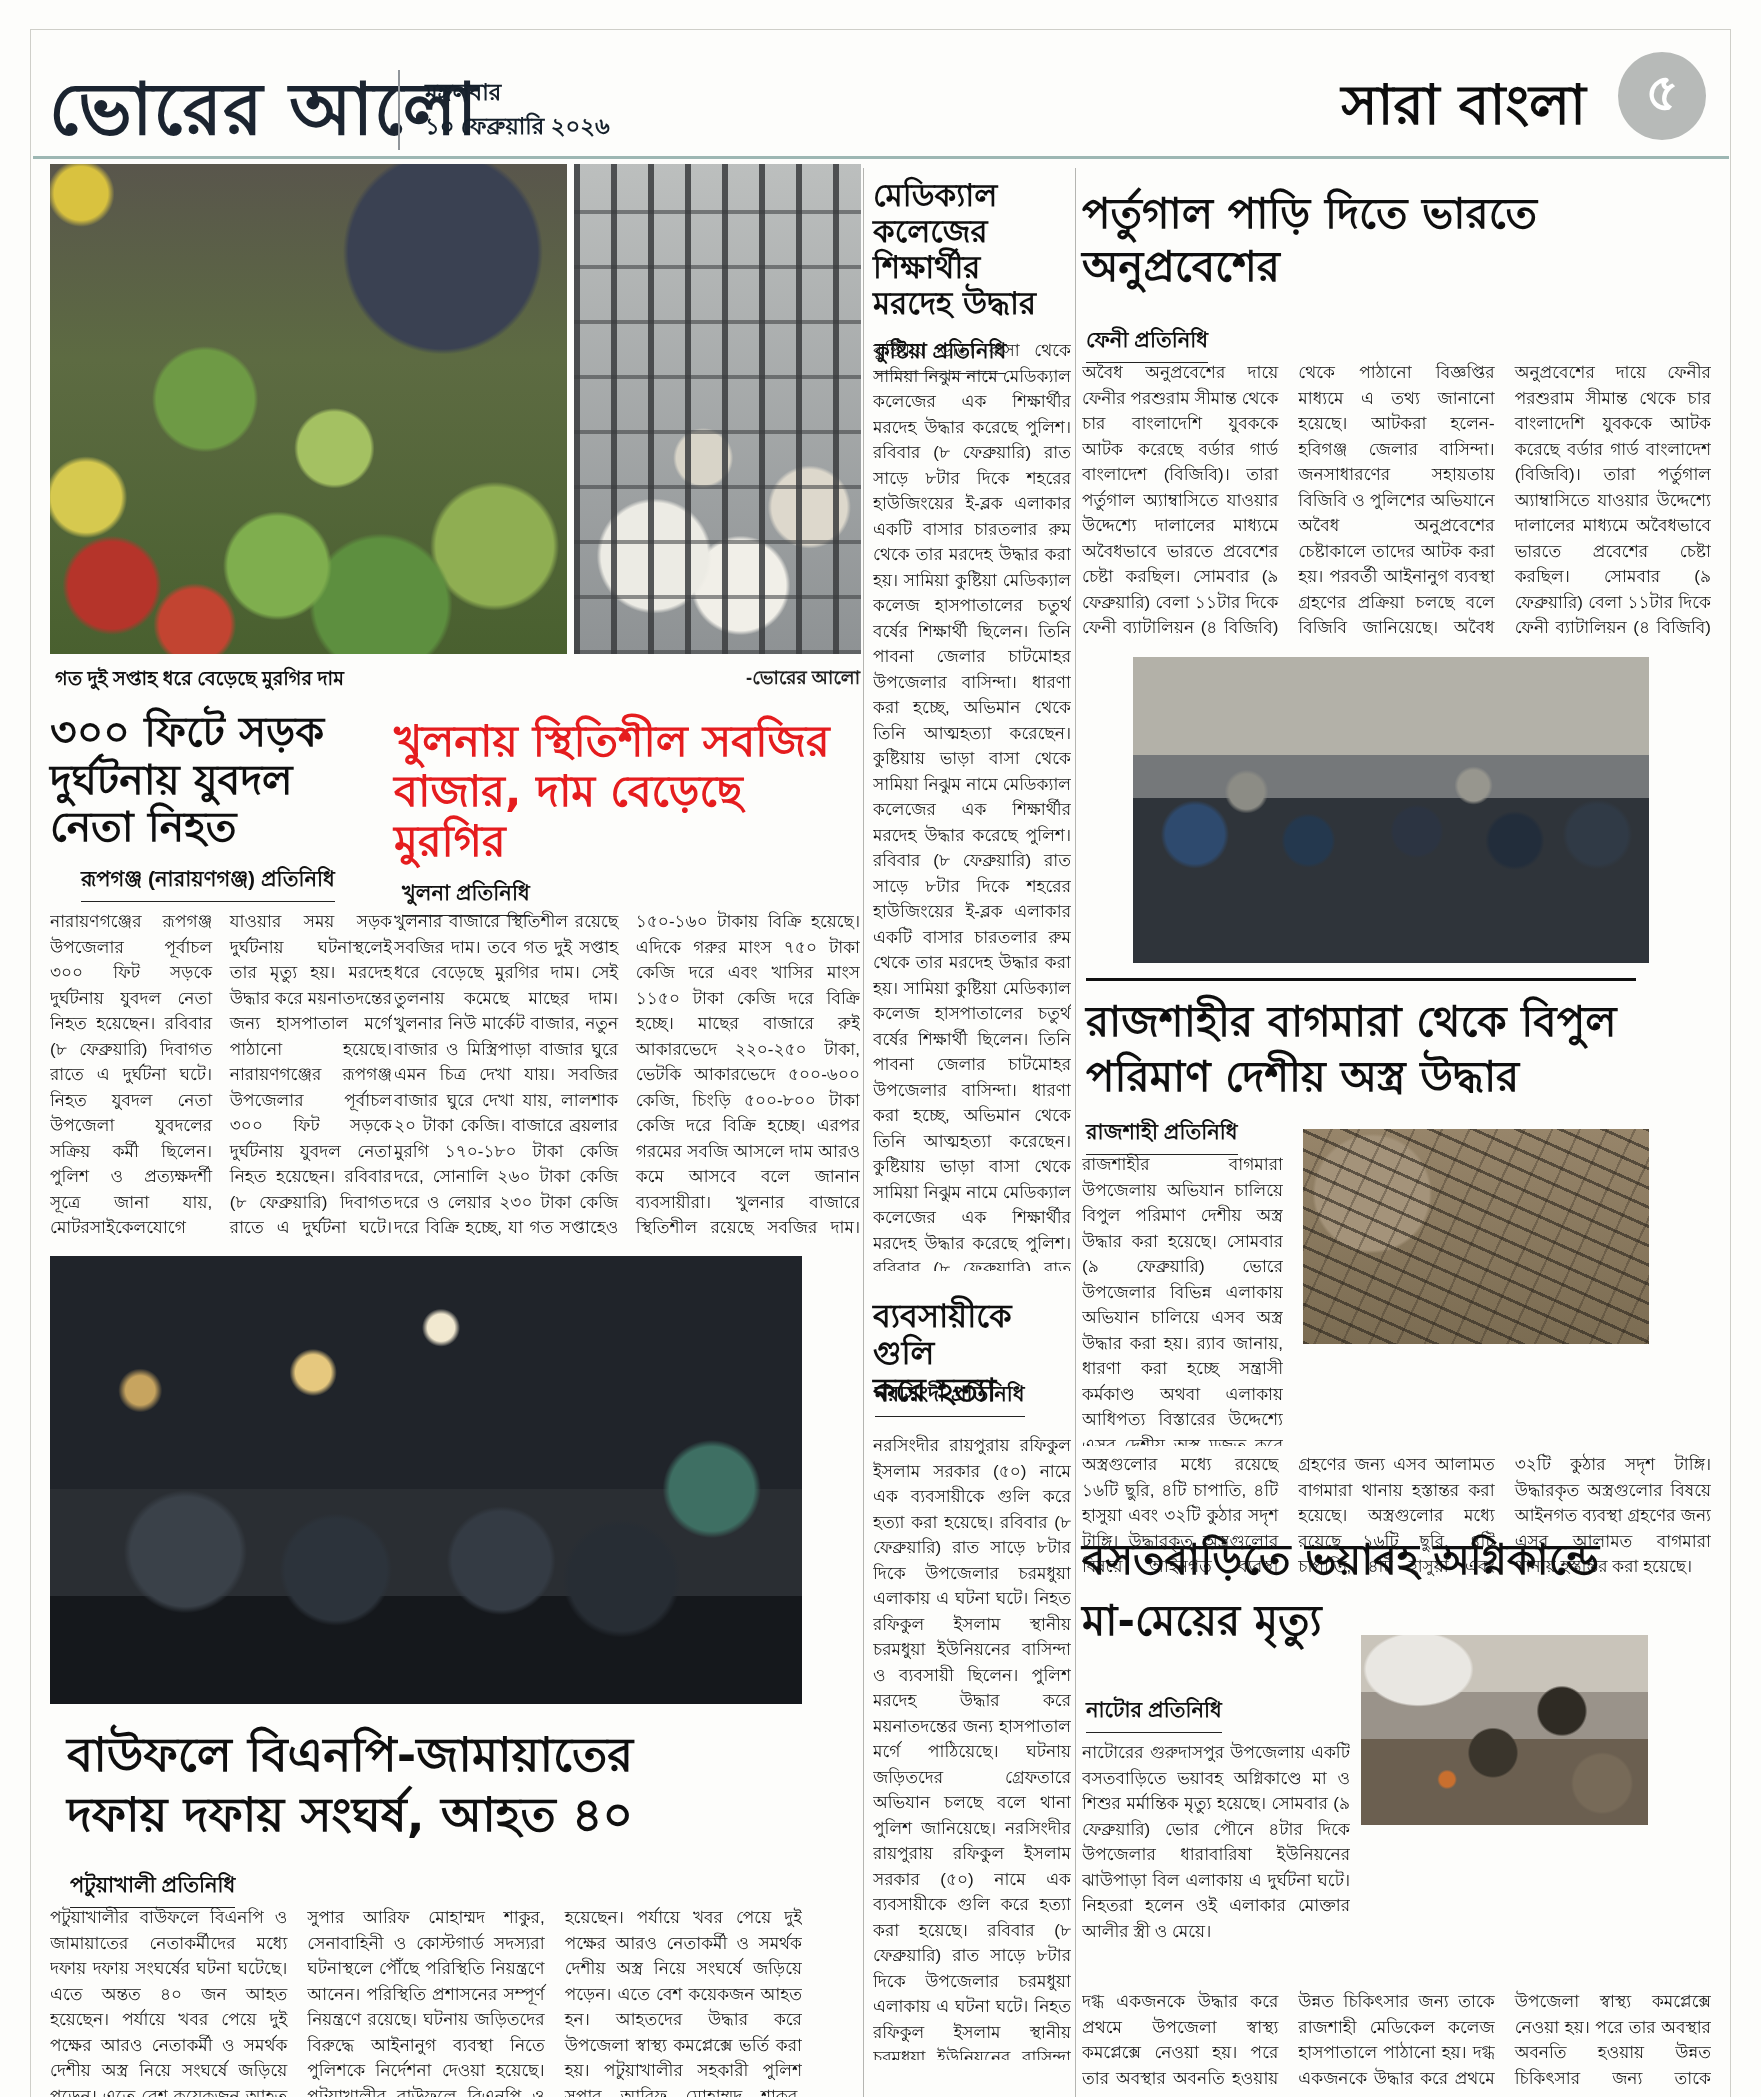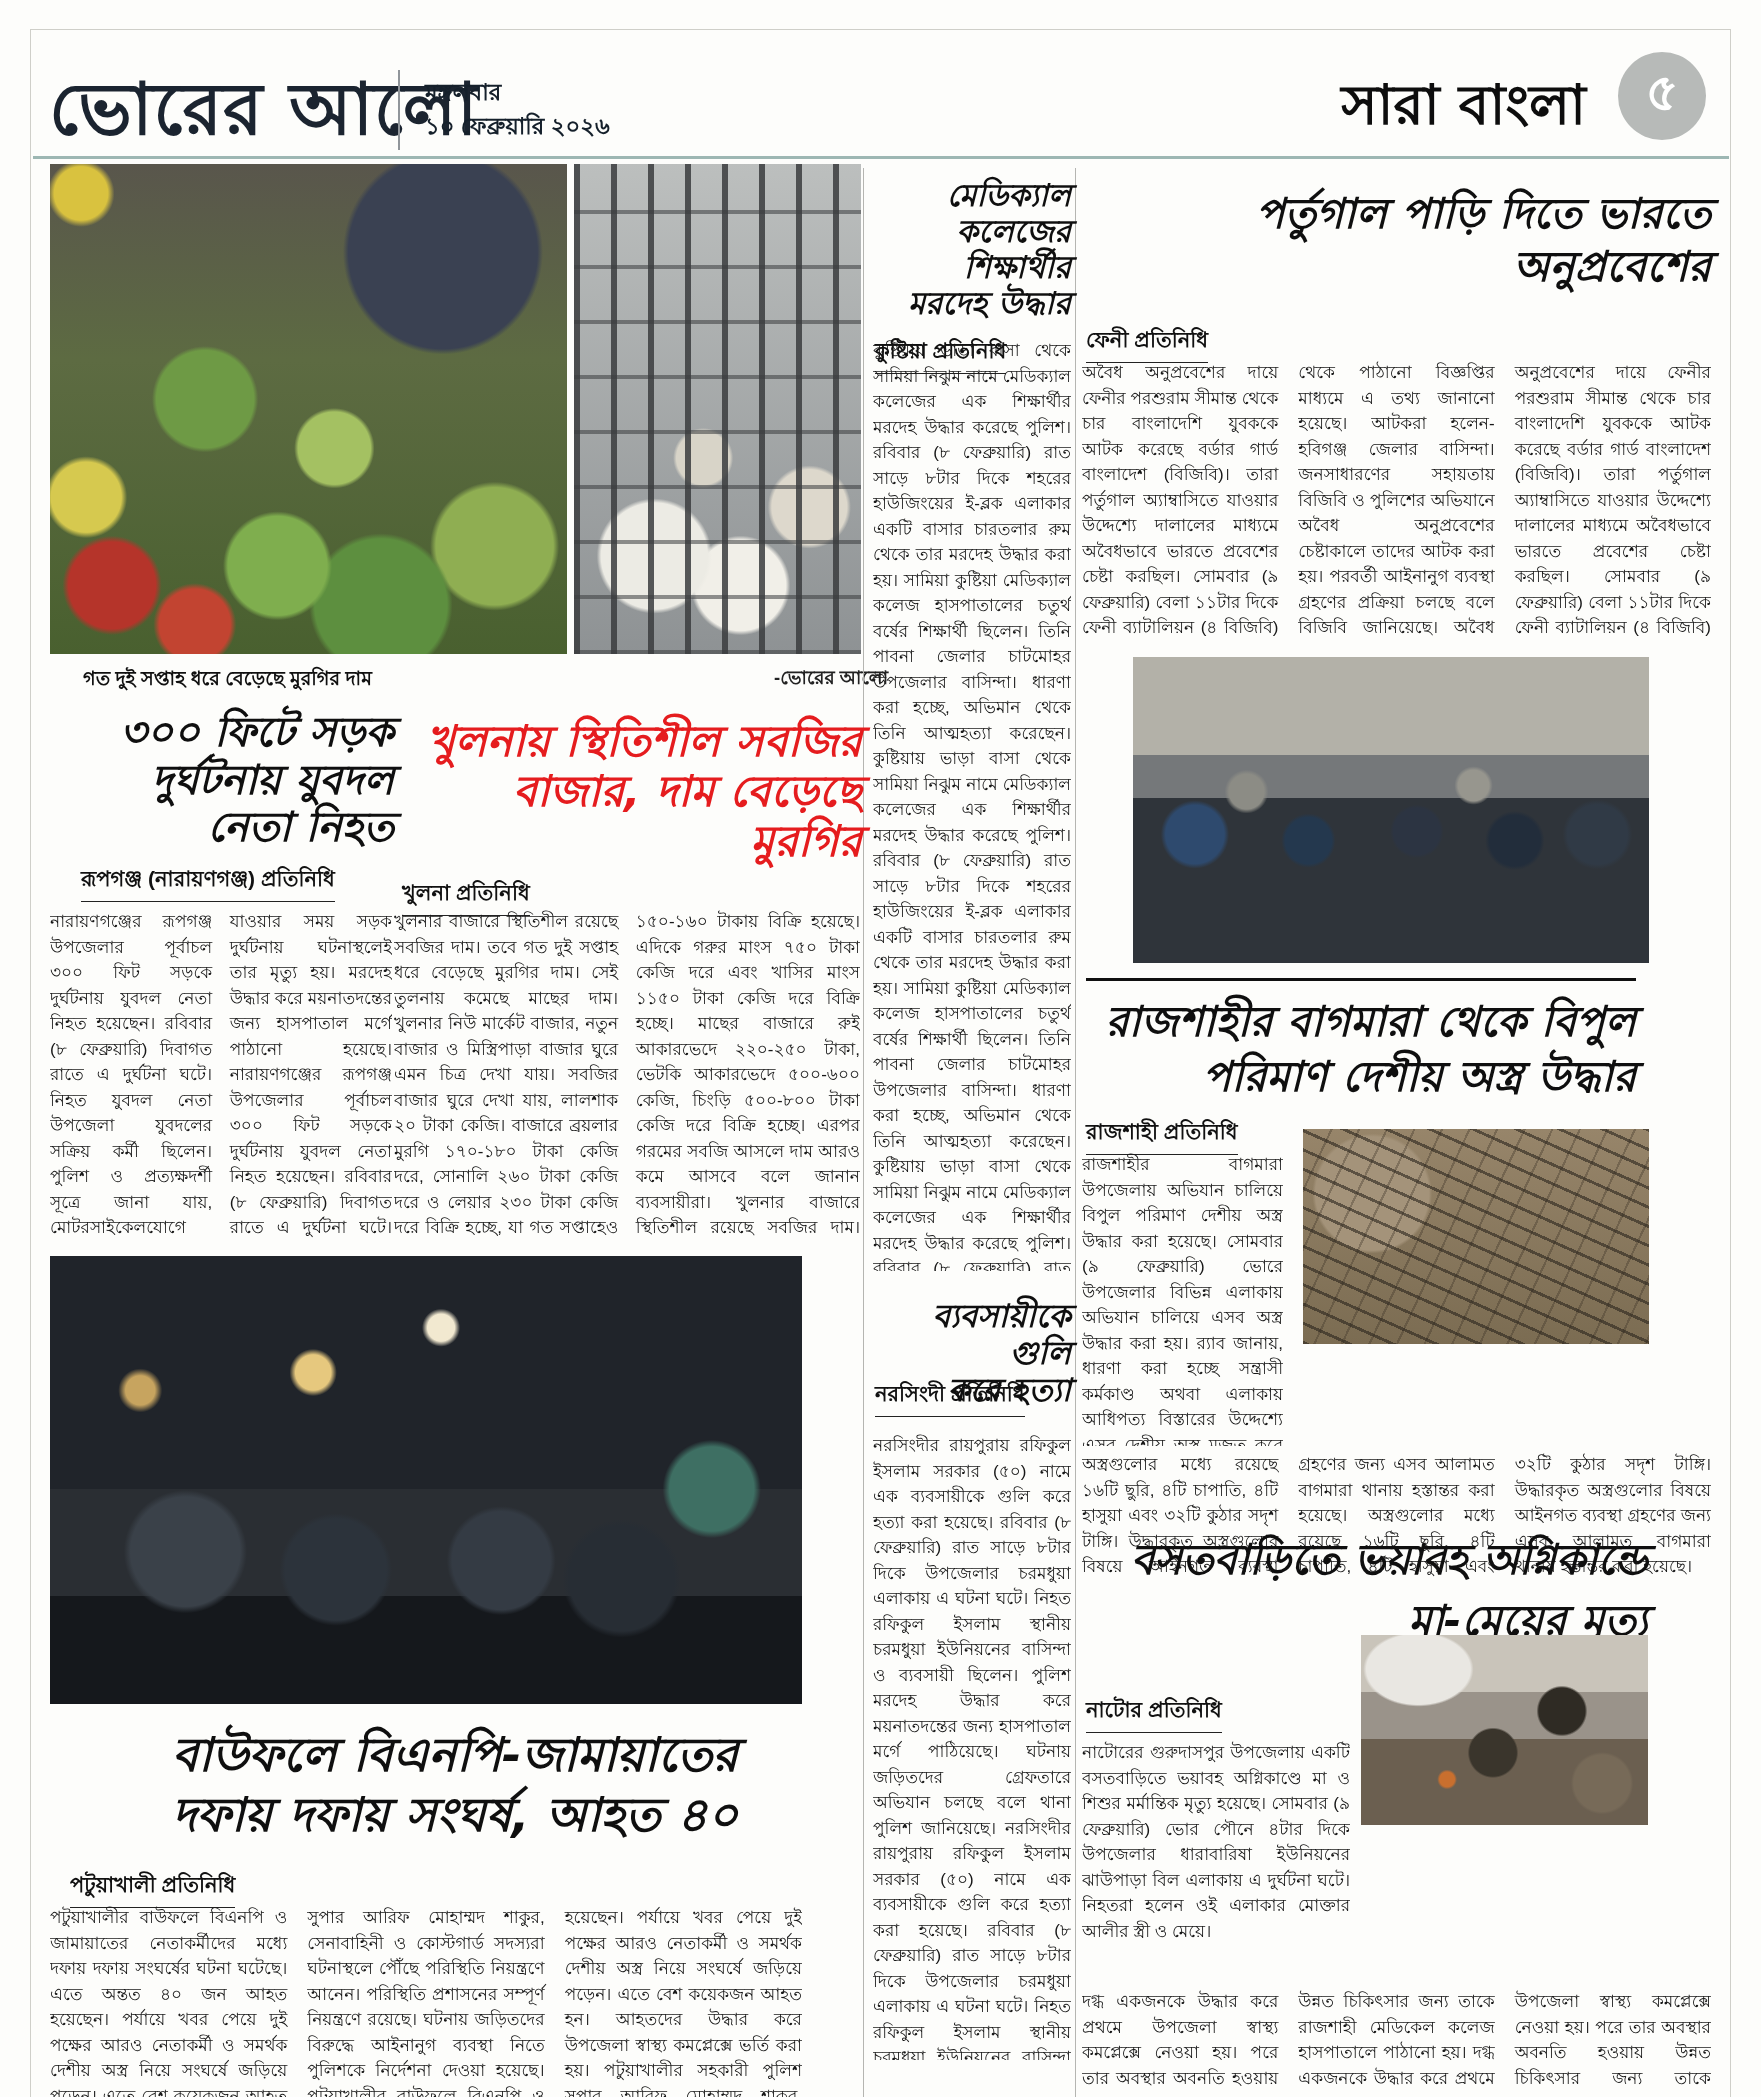--- a/index.html
+++ b/index.html
@@ -14,21 +14,21 @@
   .mast-divider{left:398px;top:70px;width:2.1px;height:80px;background:#90959a;}
   .dateblock{left:425px;top:75px;font-size:22.7px;font-weight:700;color:#15202b;line-height:1.5;}
   .section{left:1309px;top:63px;width:277px;font-size:55px;font-weight:800;color:#0d0d0d;text-align:right;
            font-family:"DejaVu Sans",sans-serif;}
   .pagecircle{left:1618px;top:52px;width:88px;height:88px;border-radius:50%;background:#b7bab8;
               display:flex;align-items:center;justify-content:center;}
   .pagenum{font-size:51px;font-weight:800;color:#ffffff;}
   .header-rule{left:33px;top:156px;width:1696px;height:2.9px;background:#9db7b3;}
 
   
-  .hl{font-weight:700;color:#0f0f0f;text-align:right;line-height:1.16;font-family:"DejaVu Sans",sans-serif;font-style:italic;}
+  .hl{font-weight:700;color:#0f0f0f;text-align:left;line-height:1.16;font-family:"DejaVu Sans",sans-serif;}
   .hl span{display:block;}
   .hl-red{color:#e51c1e;}
   .byline{font-size:21px;font-weight:700;color:#111;}
   .byline span{display:inline-block;border-bottom:1.7px solid #222;padding-bottom:3.4px;}
   .body{font-size:17px;line-height:1.5;text-align:justify;overflow:hidden;color:#171717;}
   .c2{column-count:2;column-gap:17.6px;}
   .c3{column-count:3;column-gap:20px;}
   .vrule{width:1.3px;background:#b5b5b1;}
   .blackrule{background:#101010;}
 
@@ -102,21 +102,21 @@
     <div>১০ ফেব্রুয়ারি ২০২৬</div>
   </div>
   <div class="abs section">সারা বাংলা</div>
   <div class="abs pagecircle">
     <span class="pagenum">৫</span>
   </div>
   <div class="abs header-rule"></div>
 
   <div class="abs ph ph-market" style="left:50px;top:164px;width:517px;height:490px;"></div>
   <div class="abs ph ph-cage" style="left:574px;top:164px;width:287px;height:490px;"></div>
-  <div class="abs" style="left:55px;top:664px;width:805px;display:flex;justify-content:space-between;margin-left:28px;">
+  <div class="abs" style="left:55px;top:664px;width:805px;display:flex;justify-content:space-between;">
     <span class="caption">গত দুই সপ্তাহ ধরে বেড়েছে মুরগির দাম</span>
     <span class="credit">-ভোরের আলো</span>
   </div>
 
   <div class="abs vrule" style="left:863px;top:168px;height:2509px;"></div>
   <div class="abs vrule" style="left:1075px;top:168px;height:2509px;"></div>
 
   <div class="abs hl" style="left:50px;top:709px;width:344px;font-size:41px;">
     <span>৩০০ ফিটে সড়ক</span>
     <span>দুর্ঘটনায় যুবদল</span>

